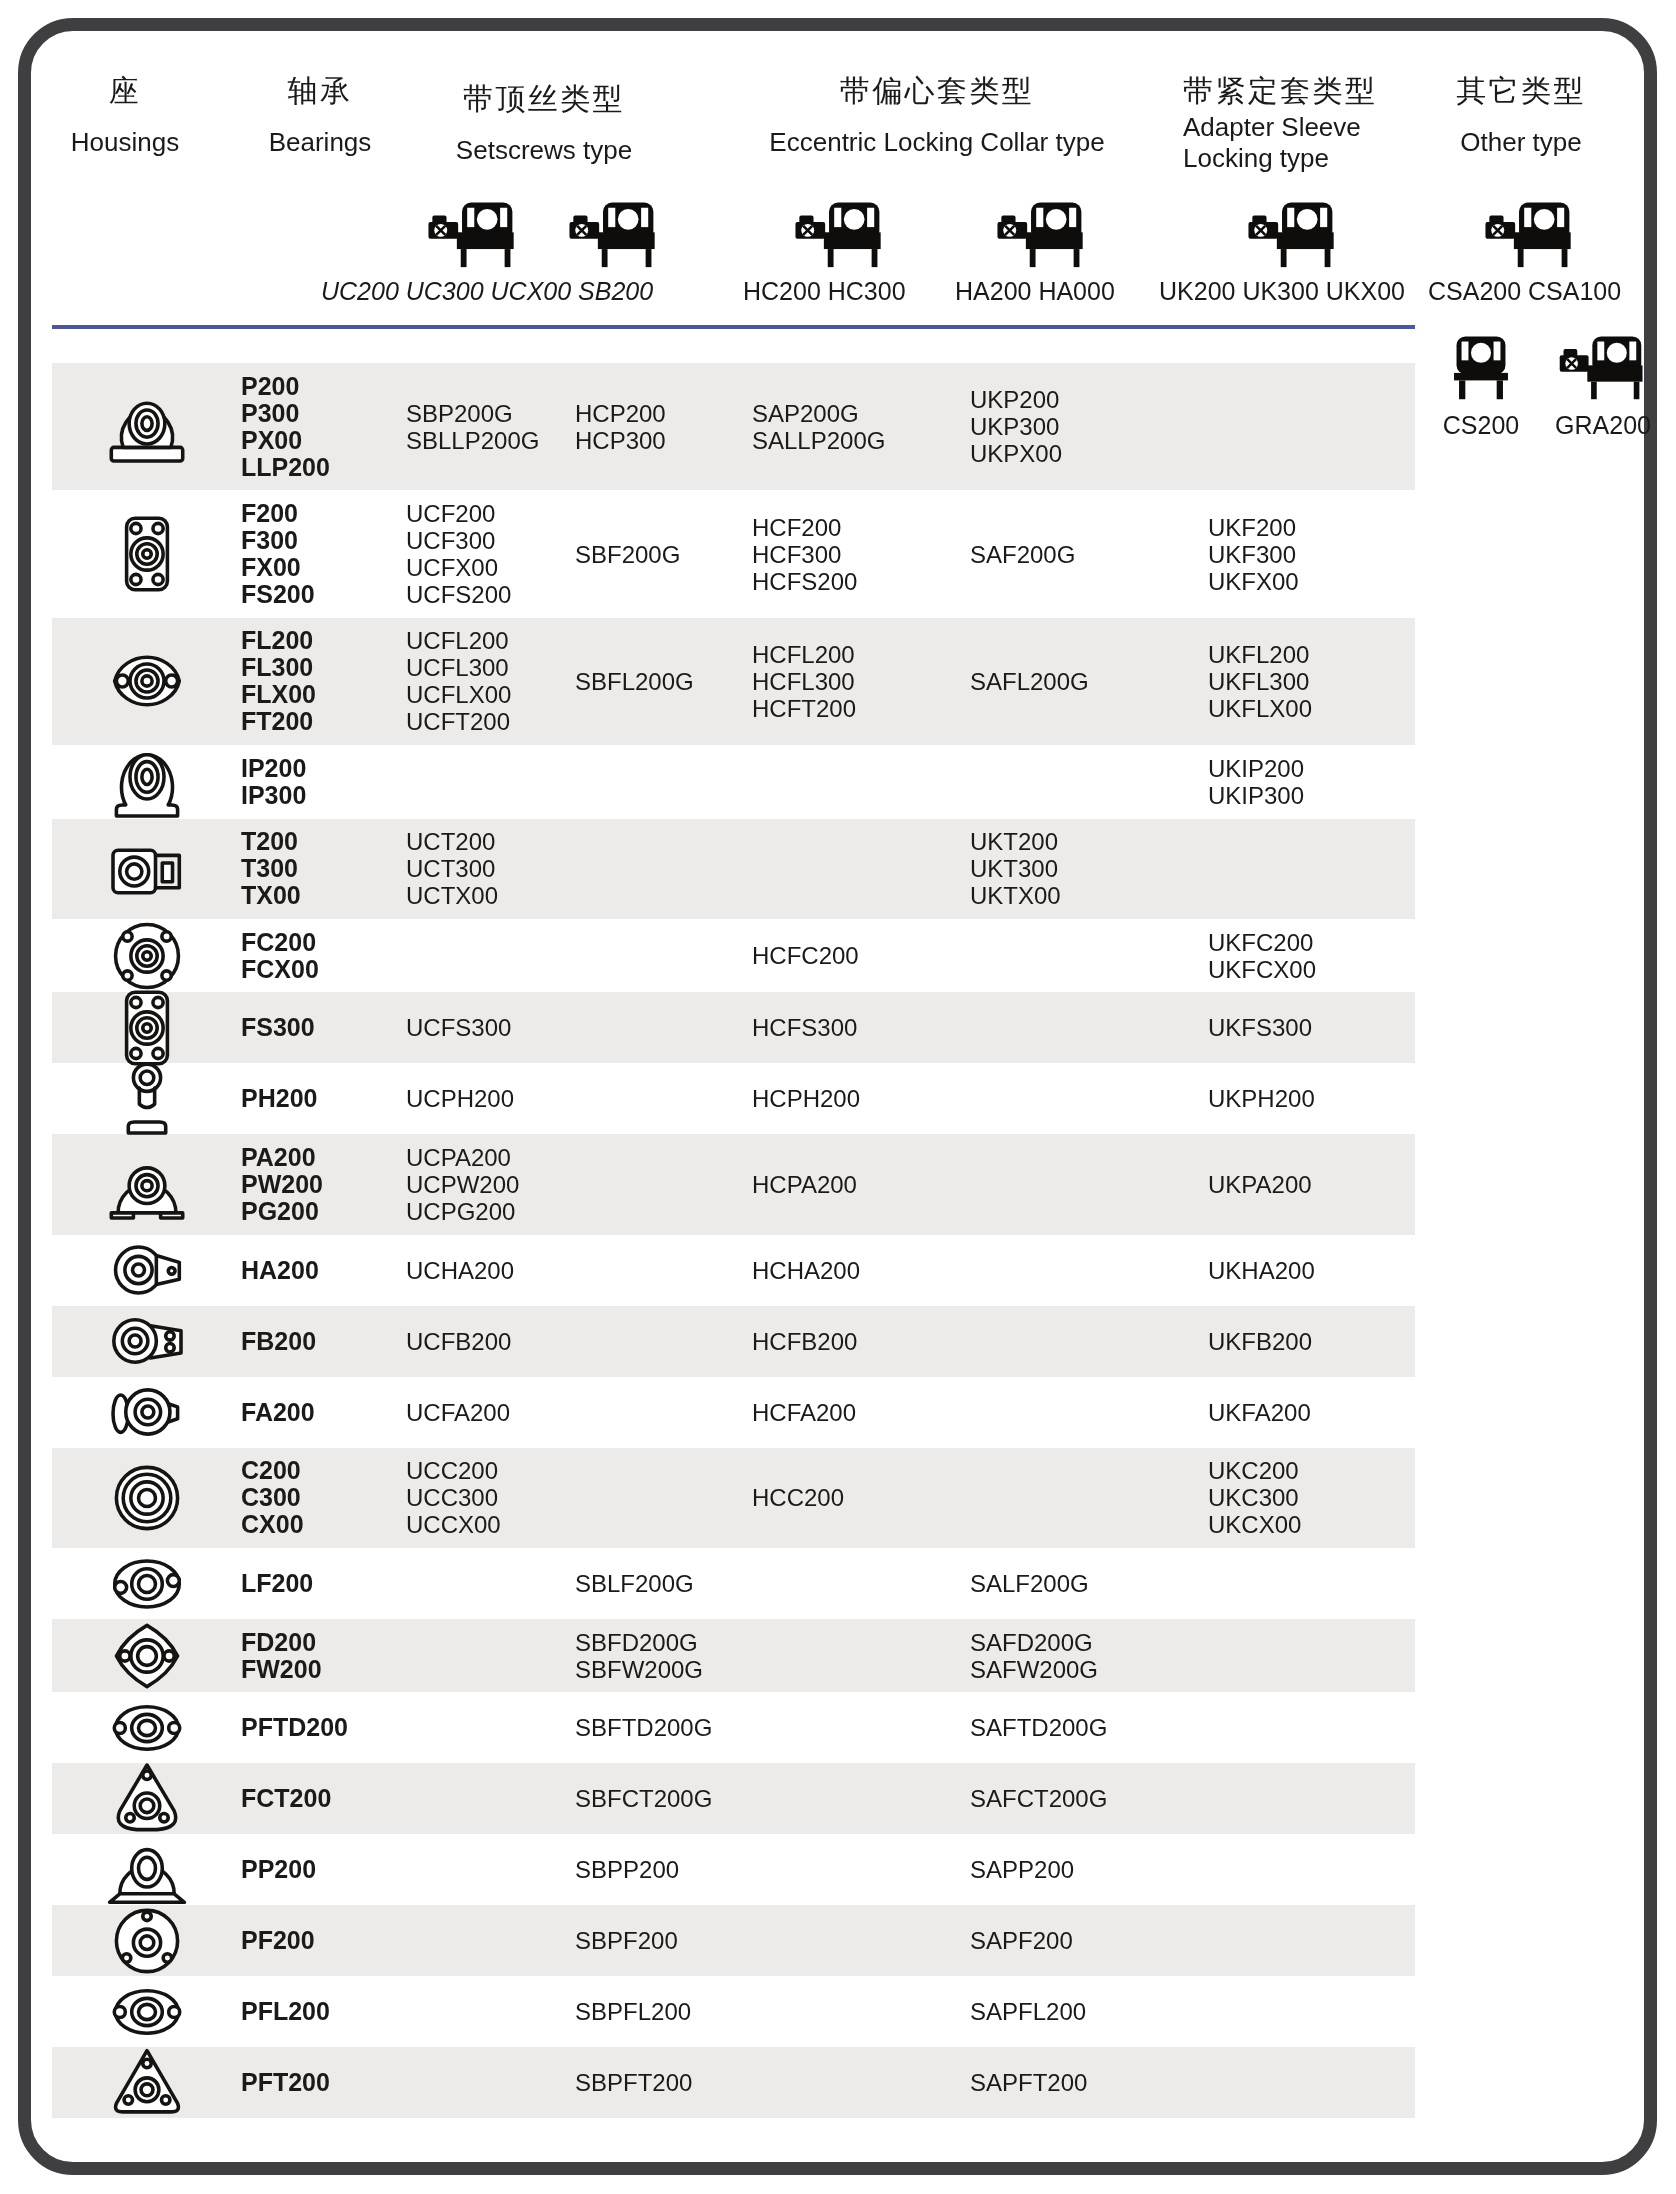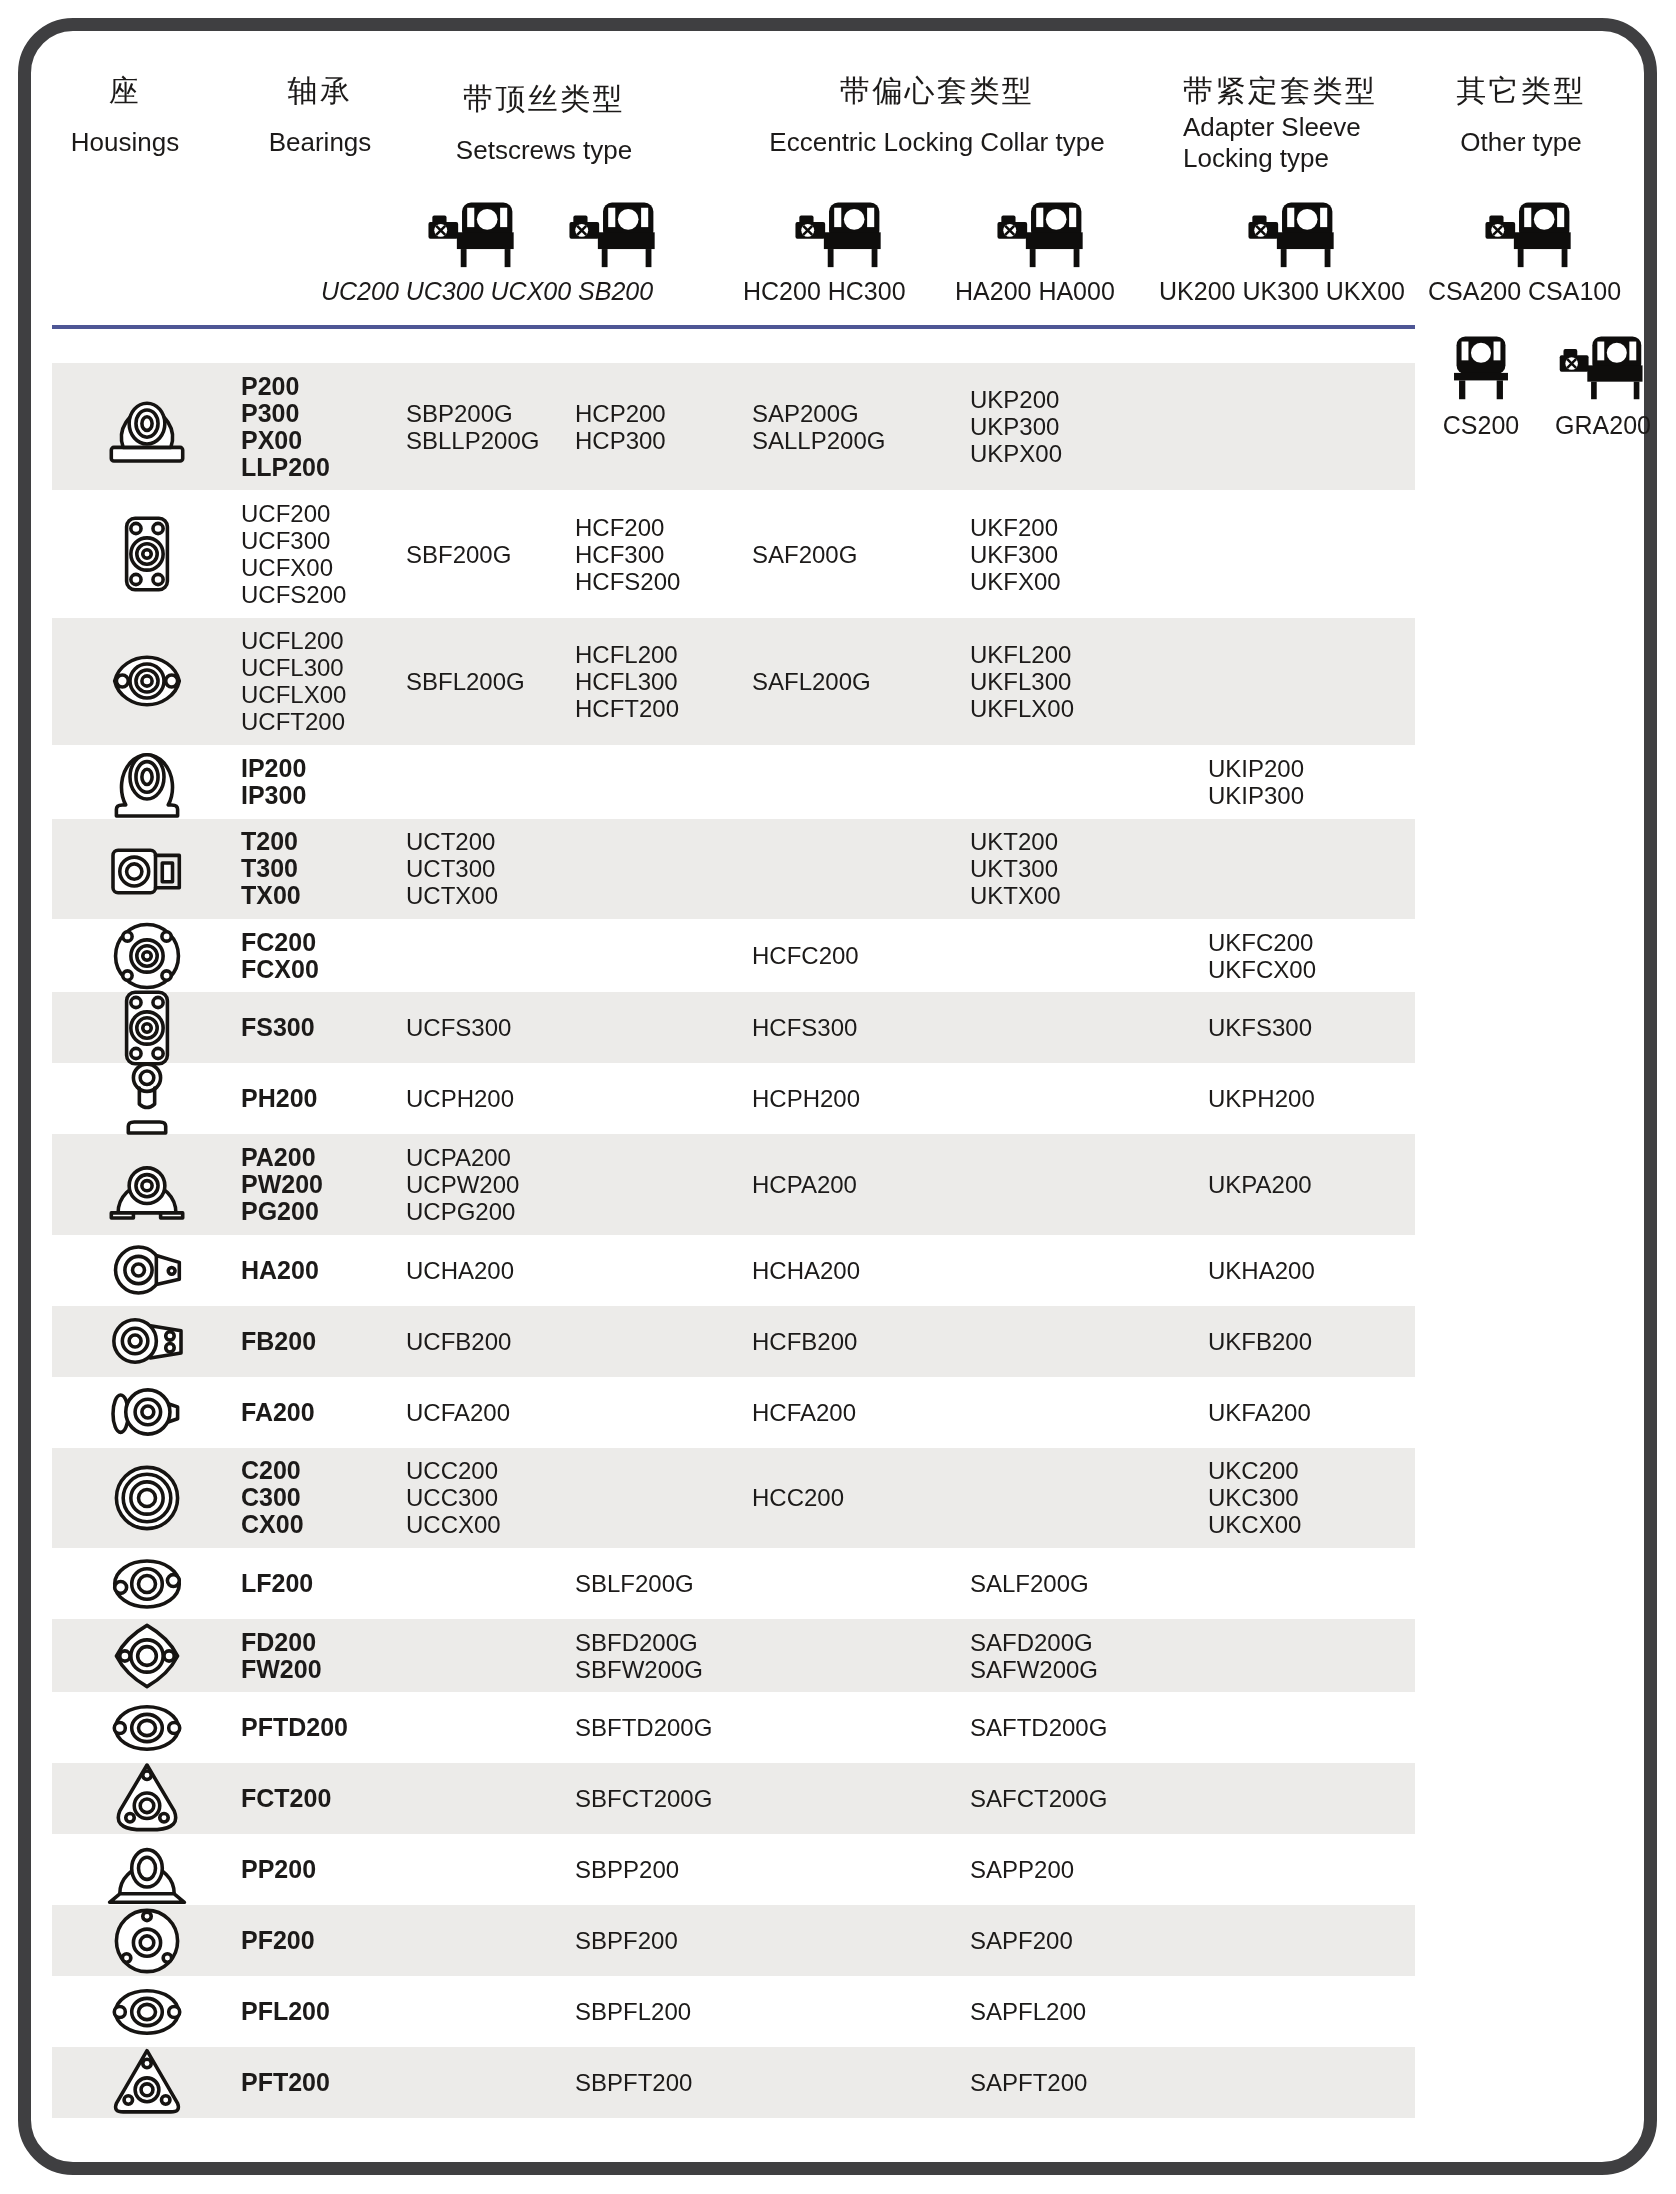--- a/index.html
+++ b/index.html
@@ -243,20 +243,26 @@
           <rect x="26" y="8" width="48" height="84" rx="10"></rect>
           <circle cx="37" cy="20" r="6"></circle>
           <circle cx="63" cy="20" r="6"></circle>
           <circle cx="37" cy="80" r="6"></circle>
           <circle cx="63" cy="80" r="6"></circle>
           <circle cx="50" cy="50" r="19"></circle>
           <circle cx="50" cy="50" r="12"></circle>
           <circle cx="50" cy="50" r="5"></circle>
         </svg>
       </div>
+      <div class="cell bearings-cell">
+        <div class="code-line">F200</div>
+        <div class="code-line">F300</div>
+        <div class="code-line">FX00</div>
+        <div class="code-line">FS200</div>
+      </div>
       <div class="cell codes-cell">
         <div class="code-line">UCF200</div>
         <div class="code-line">UCF300</div>
         <div class="code-line">UCFX00</div>
         <div class="code-line">UCFS200</div>
       </div>
       <div class="cell codes-cell">
         <div class="code-line">SBF200G</div>
       </div>
       <div class="cell codes-cell">
@@ -276,20 +282,26 @@
     <div class="t-row">
       <div class="cell icon-cell">
         <svg viewBox="0 0 100 100" class="housing">
           <path d="M50 22 C66 22 84 32 88 50 C84 68 66 78 50 78 C34 78 16 68 12 50 C16 32 34 22 50 22 Z"></path>
           <circle cx="21" cy="50" r="7"></circle>
           <circle cx="79" cy="50" r="7"></circle>
           <circle cx="50" cy="50" r="20"></circle>
           <circle cx="50" cy="50" r="13"></circle>
           <circle cx="50" cy="50" r="6"></circle>
         </svg>
+      </div>
+      <div class="cell bearings-cell">
+        <div class="code-line">FL200</div>
+        <div class="code-line">FL300</div>
+        <div class="code-line">FLX00</div>
+        <div class="code-line">FT200</div>
       </div>
       <div class="cell codes-cell">
         <div class="code-line">UCFL200</div>
         <div class="code-line">UCFL300</div>
         <div class="code-line">UCFLX00</div>
         <div class="code-line">UCFT200</div>
       </div>
       <div class="cell codes-cell">
         <div class="code-line">SBFL200G</div>
       </div>

